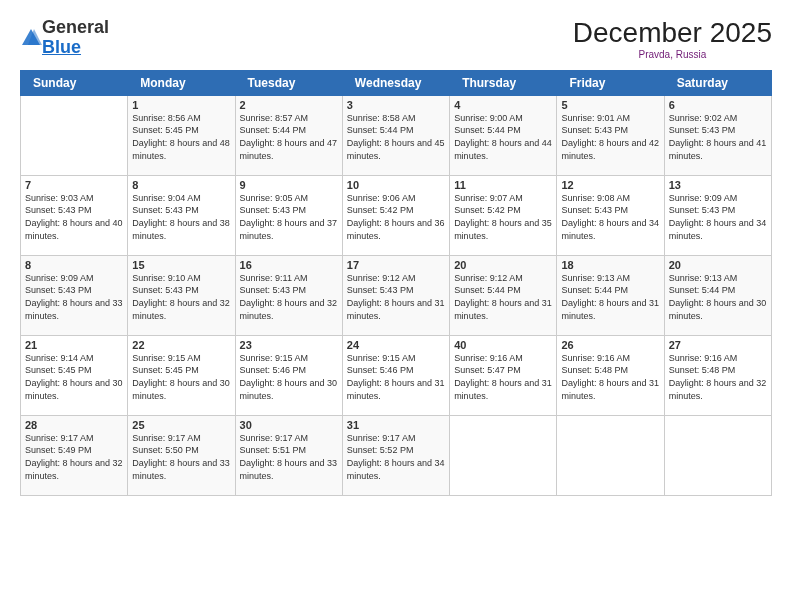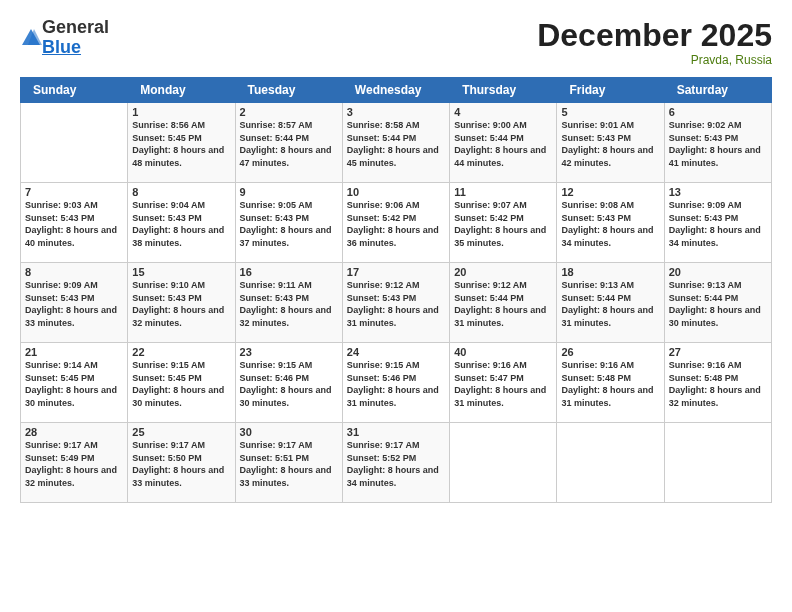--- a/index.html
+++ b/index.html
@@ -34,28 +34,29 @@
     .logo-general { color: #333; }
     .logo-blue { color: #1a6cc8; text-decoration: underline; }
     .logo-icon {
       width: 22px;
       height: 22px;
     }
     .title-block {
       text-align: right;
     }
     .month-title {
-      font-size: 32px;
-      font-weight: bold;
+      font-size: 28px;
+      font-weight: normal;
       color: #222;
       line-height: 1.1;
     }
     .location {
-      font-size: 12px;
-      color: #4d7c0f;
+      font-size: 10px;
+      color: #701a75;
+      text-align: center;
     }
     .calendar {
       width: 100%;
       border-collapse: collapse;
       table-layout: fixed;
     }
     .calendar thead tr th {
       background: #2e6db4;
       color: #fff;
       font-size: 12px;
@@ -83,21 +84,20 @@
     .day-num {
       font-weight: bold;
       font-size: 11px;
       display: block;
       margin-bottom: 1px;
     }
     .day-info {
       font-size: 9px;
       line-height: 1.4;
       color: #333;
-      font-weight: bold;
     }
     .empty-cell {
       background: #fff !important;
     }
   </style>
 </head>
 <body>
 
 <div class="page">
   <div class="header">

